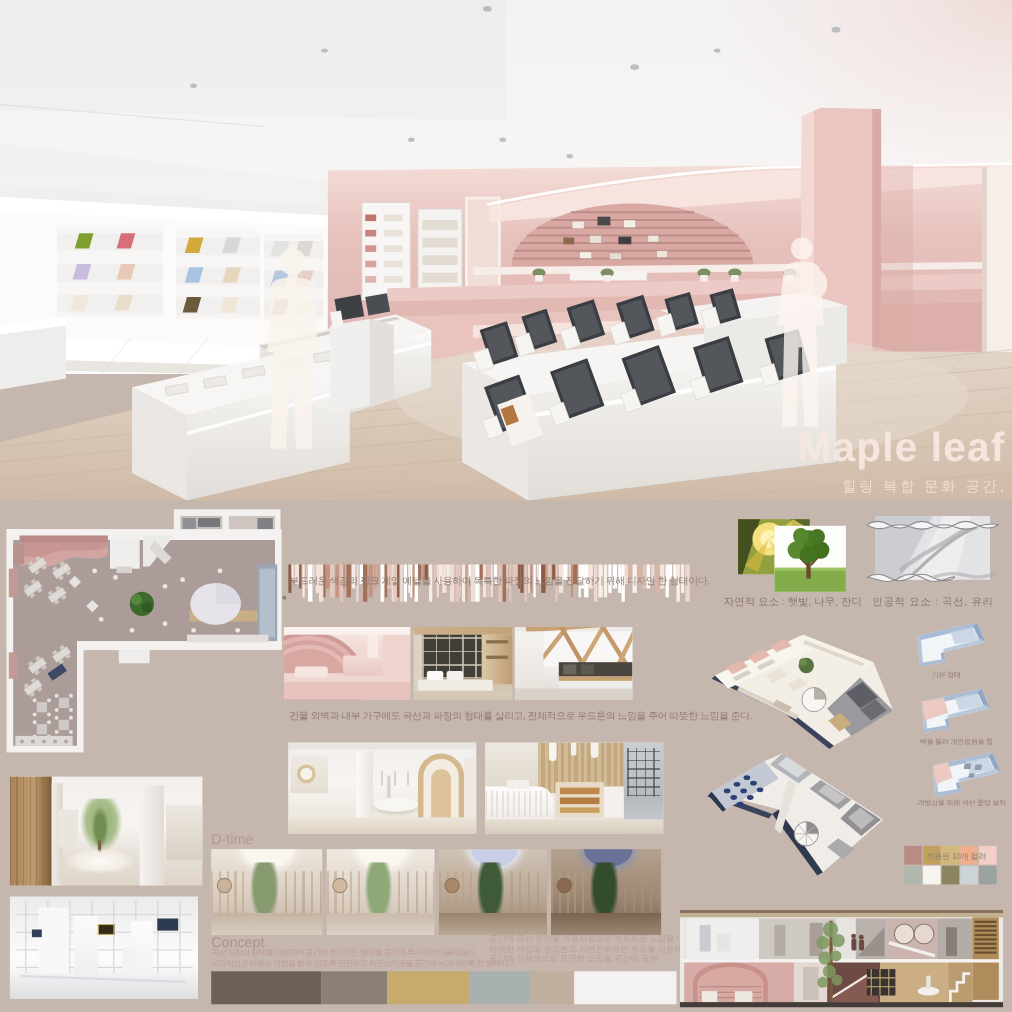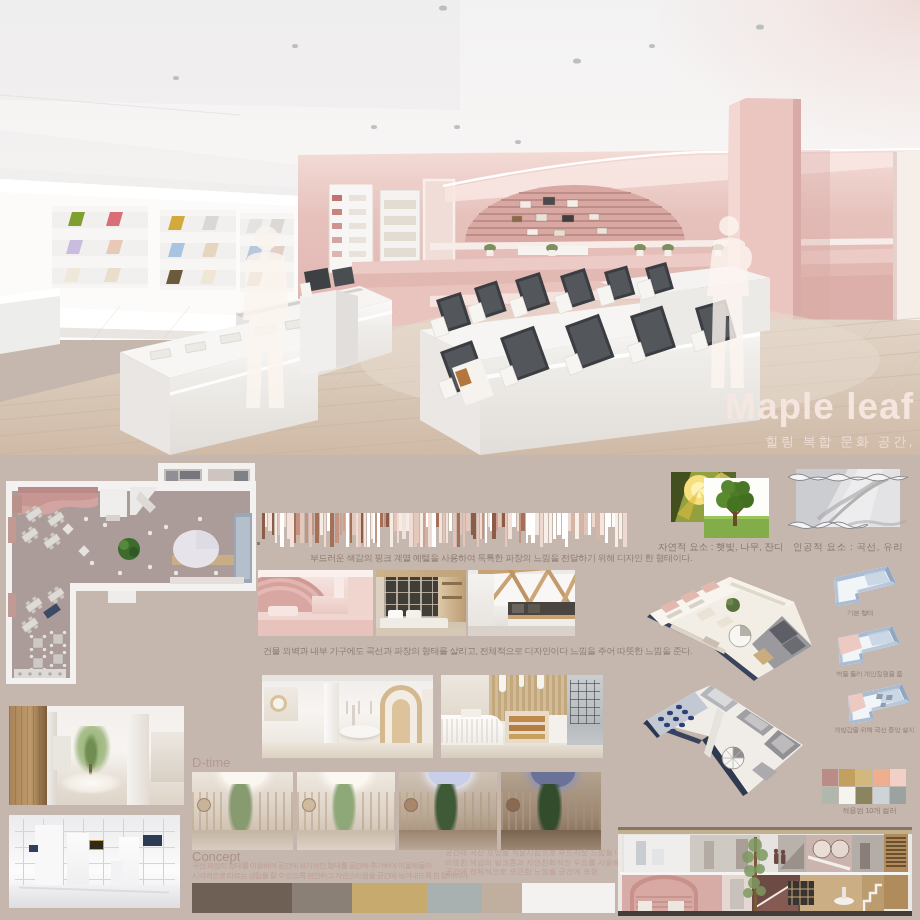--- a/index.html
+++ b/index.html
@@ -558,21 +558,21 @@
       <rect x="334" y="0" width="4" height="26" fill="#d6b4a6"></rect>
       <rect x="338" y="0" width="4" height="22" fill="#f3e6de"></rect>
       <rect x="343" y="0" width="3" height="30" fill="#ffffff"></rect>
       <rect x="346" y="0" width="3" height="14" fill="#ffffff"></rect>
       <rect x="350" y="0" width="3" height="14" fill="#fdfaf8"></rect>
       <rect x="353" y="0" width="3" height="34" fill="#f8efe9"></rect>
       <rect x="357" y="0" width="3" height="26" fill="#f8efe9"></rect>
       <rect x="361" y="0" width="4" height="34" fill="#eed9d0"></rect>
     </svg>
     <div class="abs" style="left:257px;top:542px;width:3px;height:3px;background:#8d7c72;"></div>
-    <div class="abs ktext" style="left:263px;top:553px;margin-left:47px;">부드러운 색감의 핑크 계열 예텔을 사용하여 독특한 파장의 느낌을 전달하기 위해 디자인 한 형태이다.</div>
+    <div class="abs ktext" style="left:263px;top:523px;">부드러운 색감의 핑크 계열 예텔을 사용하여 독특한 파장의 느낌을 전달하기 위해 디자인 한 형태이다.</div>
     <div class="abs" style="left:258px;top:570px;width:115px;height:66px;background:linear-gradient(180deg,#f6e8e4 0%,#f0d5d0 40%,#eccbc6 100%);overflow:hidden;">
 <div class="abs" style="left:-30px;top:4px;width:104px;height:92px;border-radius:50%;background:#cf9a95;"></div>
 <div class="abs" style="left:-26px;top:8px;width:96px;height:84px;border-radius:50%;background:#e2b5b0;"></div>
 <div class="abs" style="left:-22px;top:12px;width:88px;height:76px;border-radius:50%;background:#d5a29d;"></div>
 <div class="abs" style="left:-18px;top:16px;width:80px;height:68px;border-radius:50%;background:#e5bab5;"></div>
 <div class="abs" style="left:-14px;top:20px;width:72px;height:60px;border-radius:50%;background:#d8a7a2;"></div>
 <div class="abs" style="left:0;top:42px;width:115px;height:10px;background:#f0d6d1;"></div>
 <div class="abs" style="left:10px;top:36px;width:30px;height:10px;background:#f6e5e1;border-radius:3px;"></div>
 <div class="abs" style="left:0;top:50px;width:115px;height:16px;background:#e8c2bc;"></div>
 <div class="abs" style="left:54px;top:26px;width:42px;height:18px;background:linear-gradient(180deg,#f2dcd7,#eac8c2);"></div>
@@ -601,21 +601,21 @@
 <div class="abs" style="left:88px;top:-6px;width:3.5px;height:44px;background:#c39a6b;transform:rotate(-32deg);"></div>
 <div class="abs" style="left:100px;top:-2px;width:3.5px;height:40px;background:#cda677;transform:rotate(26deg);"></div>
 <div class="abs" style="left:40px;top:32px;width:67px;height:13px;background:#4a463f;"></div>
 <div class="abs" style="left:44px;top:34px;width:12px;height:9px;background:#6b675f;"></div>
 <div class="abs" style="left:60px;top:34px;width:12px;height:9px;background:#5d594f;"></div>
 <div class="abs" style="left:40px;top:45px;width:67px;height:4px;background:#c9a273;"></div>
 <div class="abs" style="left:40px;top:49px;width:67px;height:9px;background:#efedea;"></div>
 <div class="abs" style="left:0;top:4px;width:26px;height:52px;background:linear-gradient(180deg,#f4f2f0,#e8e4de);"></div>
 <div class="abs" style="left:0;top:56px;width:107px;height:10px;background:#d8d2ca;"></div>
 </div>
-    <div class="abs ktext" style="left:263px;top:646px;">건물 외벽과 내부 가구에도 곡선과 파장의 형태를 살리고, 전체적으로 디자인이다 느낌을 주어 따뜻한 느낌을 준다.</div>
+    <div class="abs ktext" style="left:263px;top:646px;">건물 외벽과 내부 가구에도 곡선과 파장의 형태를 살리고, 전체적으로 우드톤의 느낌을 주어 따뜻한 느낌을 준다.</div>
     <div class="abs" style="left:262px;top:675px;width:171px;height:83px;background:linear-gradient(180deg,#f0eeec 0%,#f7f4f1 45%,#eee9e2 78%,#e5ddd2 100%);overflow:hidden;">
 <div class="abs" style="left:0;top:0;width:171px;height:6px;background:#e8e4e0;"></div>
 <div class="abs" style="left:2px;top:12px;width:34px;height:34px;background:linear-gradient(180deg,#efeae4,#e5ddd2);"></div>
 <div class="abs" style="left:8px;top:20px;width:17px;height:17px;border-radius:50%;border:3px solid #d8c09a;background:#f6f2ec;"></div>
 <div class="abs" style="left:62px;top:8px;width:15px;height:62px;background:linear-gradient(90deg,#fcfbfa,#e8e3dc);"></div>
 <div class="abs" style="left:84px;top:26px;width:50px;height:13px;background-image:repeating-linear-gradient(90deg,#d8d2c8 0 2px,transparent 2px 12px);"></div>
 <div class="abs" style="left:90px;top:30px;width:3px;height:26px;background:#d8d2c8;"></div>
 <div class="abs" style="left:78px;top:50px;width:40px;height:13px;background:#f8f6f3;border-radius:50%;box-shadow:0 2px 3px rgba(160,150,135,0.35);"></div>
 <div class="abs" style="left:118px;top:10px;width:42px;height:60px;background:#d4b88e;border-radius:21px 21px 0 0;"></div>
 <div class="abs" style="left:123px;top:15px;width:32px;height:55px;background:#f2ece2;border-radius:16px 16px 0 0;"></div>
@@ -834,21 +834,21 @@
     <div class="abs" style="left:822px;top:769px;width:16px;height:17px;background:#b98d85;"></div>
     <div class="abs" style="left:839px;top:769px;width:16px;height:17px;background:#c2a05e;"></div>
     <div class="abs" style="left:856px;top:769px;width:16px;height:17px;background:#d2b87c;"></div>
     <div class="abs" style="left:873px;top:769px;width:16px;height:17px;background:#efaf8e;"></div>
     <div class="abs" style="left:890px;top:769px;width:16px;height:17px;background:#f2d0c8;"></div>
     <div class="abs" style="left:822px;top:787px;width:16px;height:17px;background:#b0b7ac;"></div>
     <div class="abs" style="left:839px;top:787px;width:16px;height:17px;background:#f6f4ef;"></div>
     <div class="abs" style="left:856px;top:787px;width:16px;height:17px;background:#8a855e;"></div>
     <div class="abs" style="left:873px;top:787px;width:16px;height:17px;background:#ccd4d8;"></div>
     <div class="abs" style="left:890px;top:787px;width:16px;height:17px;background:#9aa3a0;"></div>
-    <div class="abs dcap" style="left:842px;top:806px;font-size:7.5px;">적용된 10개 컬러</div>
+    <div class="abs dcap" style="left:842px;top:774px;font-size:7.5px;">적용된 10개 컬러</div>
     <svg class="abs" style="left:618px;top:827px" width="294" height="89" viewBox="0 0 294 89">
       <rect x="0" y="0" width="294" height="89" fill="#ece8e4"></rect>
       <rect x="0" y="0" width="294" height="3" fill="#8a7460"></rect>
       <rect x="0" y="3" width="294" height="4" fill="#c2b190"></rect>
       <rect x="4" y="7" width="286" height="38" fill="#e6e3e0"></rect>
       <rect x="6" y="8" width="66" height="37" fill="#f0eeec"></rect>
       <rect x="18" y="14" width="10" height="24" fill="#c9ccd0"></rect>
       <rect x="34" y="22" width="12" height="16" fill="#e2e4e6"></rect>
       <rect x="72" y="8" width="70" height="37" fill="#cfc9c4"></rect>
       <rect x="86" y="14" width="10" height="28" fill="#b4aba4"></rect>

